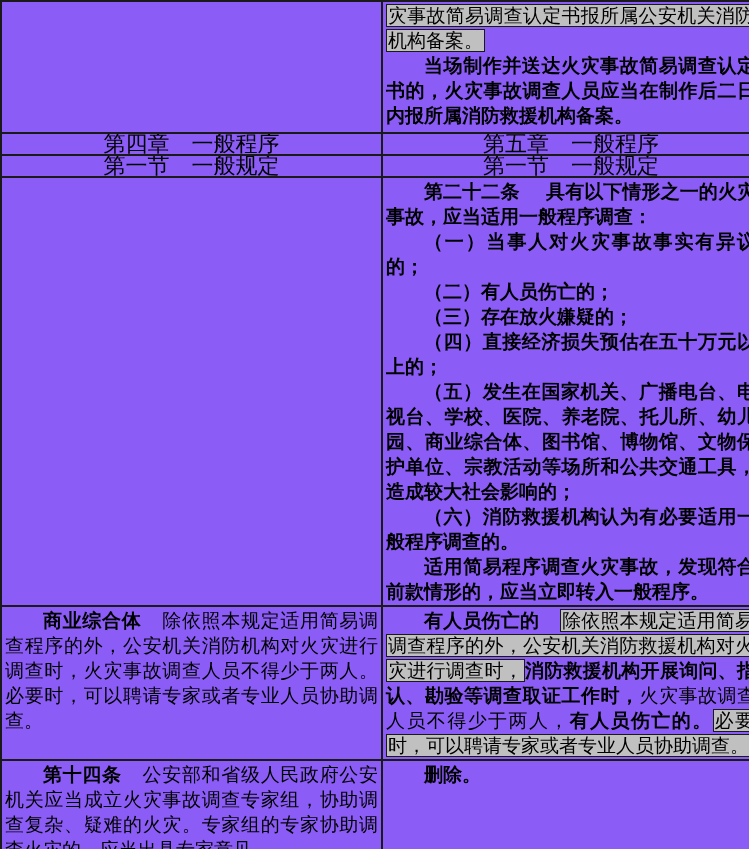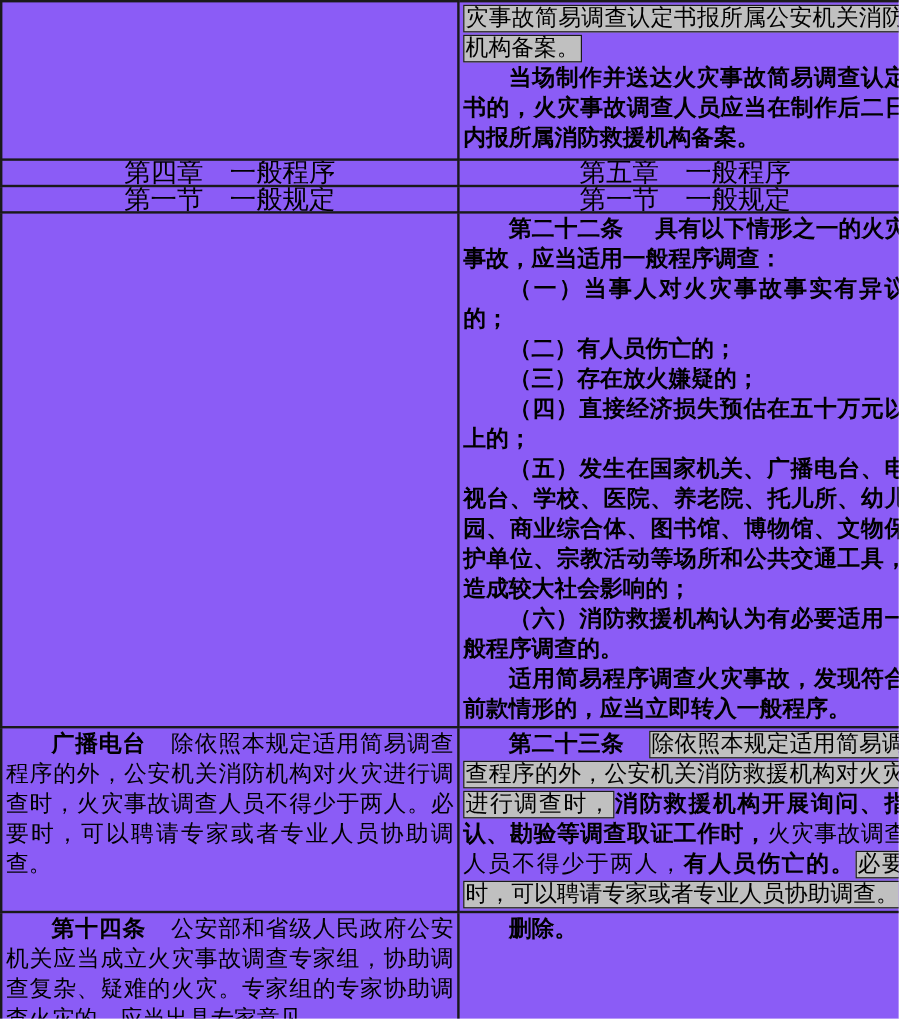--- a/index.html
+++ b/index.html
@@ -93,24 +93,24 @@
         <p class="para b">（三）存在放火嫌疑的；</p>
         <p class="para b">（四）直接经济损失预估在五十万元以上的；</p>
         <p class="para b">（五）发生在国家机关、广播电台、电视台、学校、医院、养老院、托儿所、幼儿园、商业综合体、图书馆、博物馆、文物保护单位、宗教活动等场所和公共交通工具，造成较大社会影响的；</p>
         <p class="para b">（六）消防救援机构认为有必要适用一般程序调查的。</p>
         <p class="para b">适用简易程序调查火灾事故，发现符合前款情形的，应当立即转入一般程序。</p>
       </td>
     </tr>
 
     <tr class="r5">
       <td class="colL">
-        <p class="para"><span class="b artno">广播电台</span><span>除依照本规定适用简易调查程序的外，公安机关消防机构对火灾进行调查时，火灾事故调查人员不得少于两人。必要时，可以聘请专家或者专业人员协助调查。</span></p>
+        <p class="para"><span class="b artno">商业综合体</span><span>除依照本规定适用简易调查程序的外，公安机关消防机构对火灾进行调查时，火灾事故调查人员不得少于两人。必要时，可以聘请专家或者专业人员协助调查。</span></p>
       </td>
       <td class="colR">
-        <p class="para"><span class="b artno">第二十三条</span><span class="boxed">除依照本规定适用简易调查程序的外，公安机关消防救援机构对火灾进行调查时，</span><span class="b">消防救援机构开展询问、指认、勘验等调查取证工作时，</span><span>火灾事故调查人员不得少于两人，</span><span class="b">有人员伤亡的。</span><span class="boxed">必要时，可以聘请专家或者专业人员协助调查。</span></p>
+        <p class="para"><span class="b artno">有人员伤亡的</span><span class="boxed">除依照本规定适用简易调查程序的外，公安机关消防救援机构对火灾进行调查时，</span><span class="b">消防救援机构开展询问、指认、勘验等调查取证工作时，</span><span>火灾事故调查人员不得少于两人，</span><span class="b">有人员伤亡的。</span><span class="boxed">必要时，可以聘请专家或者专业人员协助调查。</span></p>
       </td>
     </tr>
 
     <tr class="r6">
       <td class="colL">
         <p class="para"><span class="b artno">第十四条</span><span>公安部和省级人民政府公安机关应当成立火灾事故调查专家组，协助调查复杂、疑难的火灾。专家组的专家协助调查火灾的，应当出具专家意见。</span></p>
       </td>
       <td class="colR">
         <p class="para b">删除。</p>
       </td>

